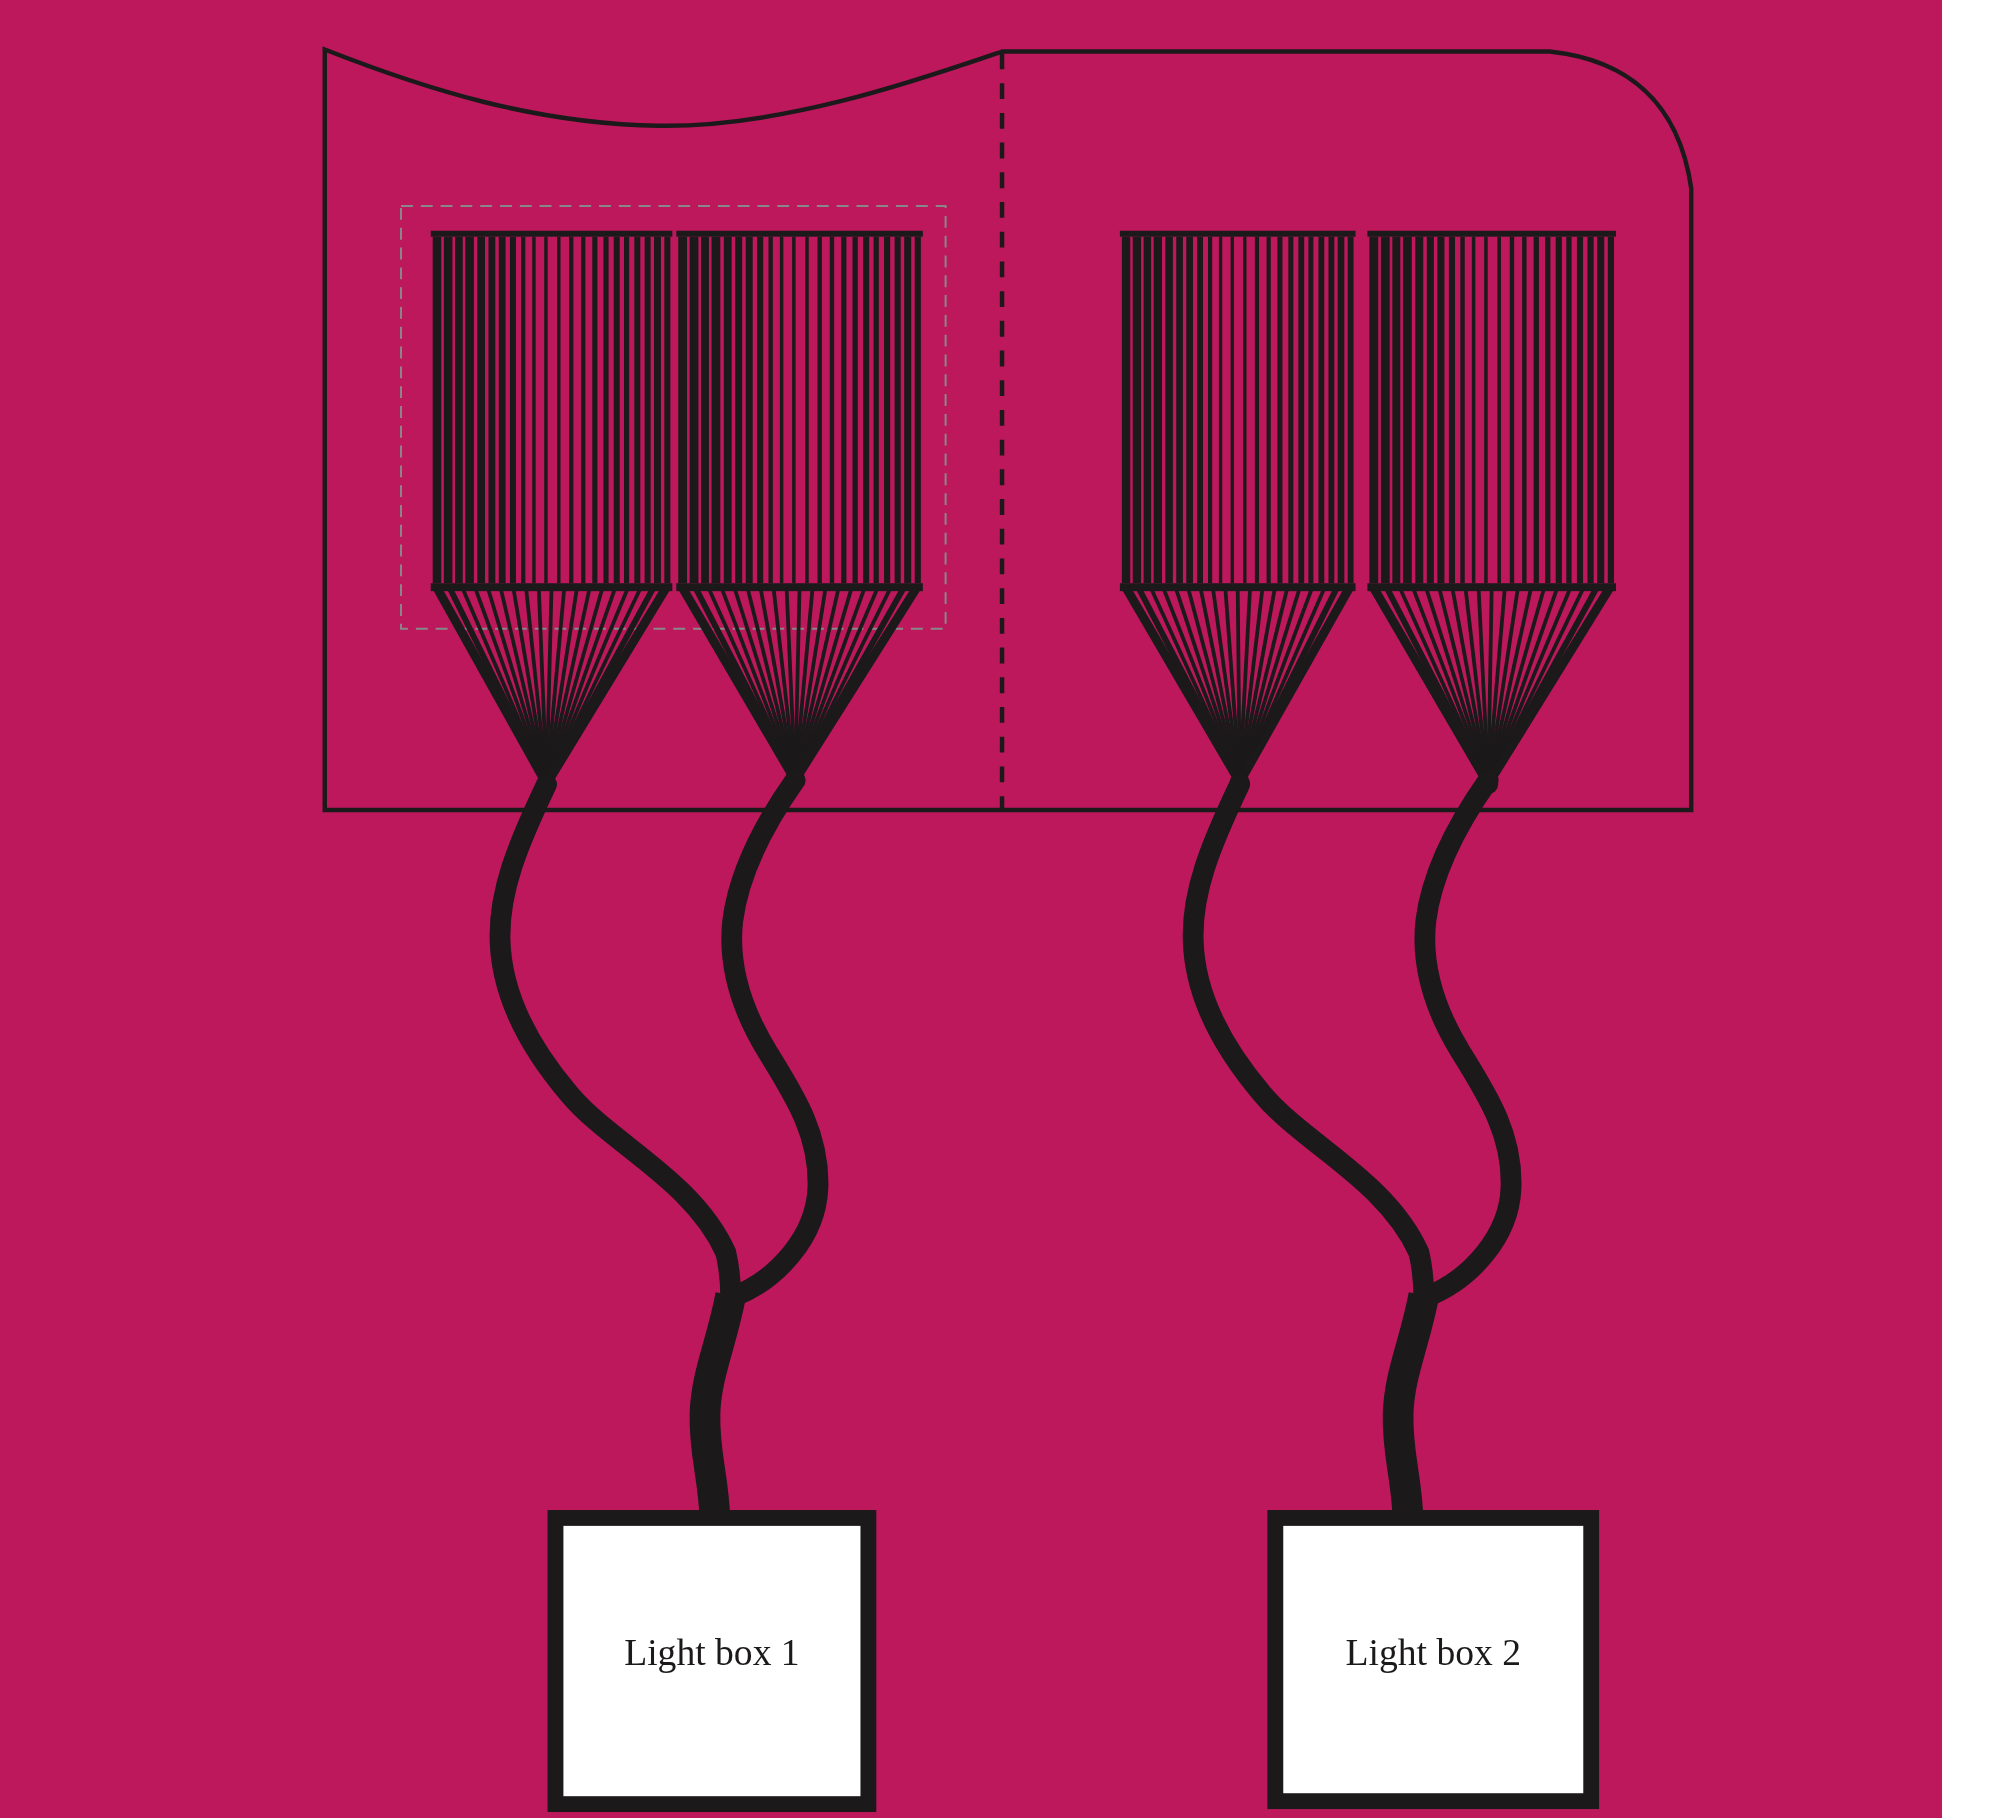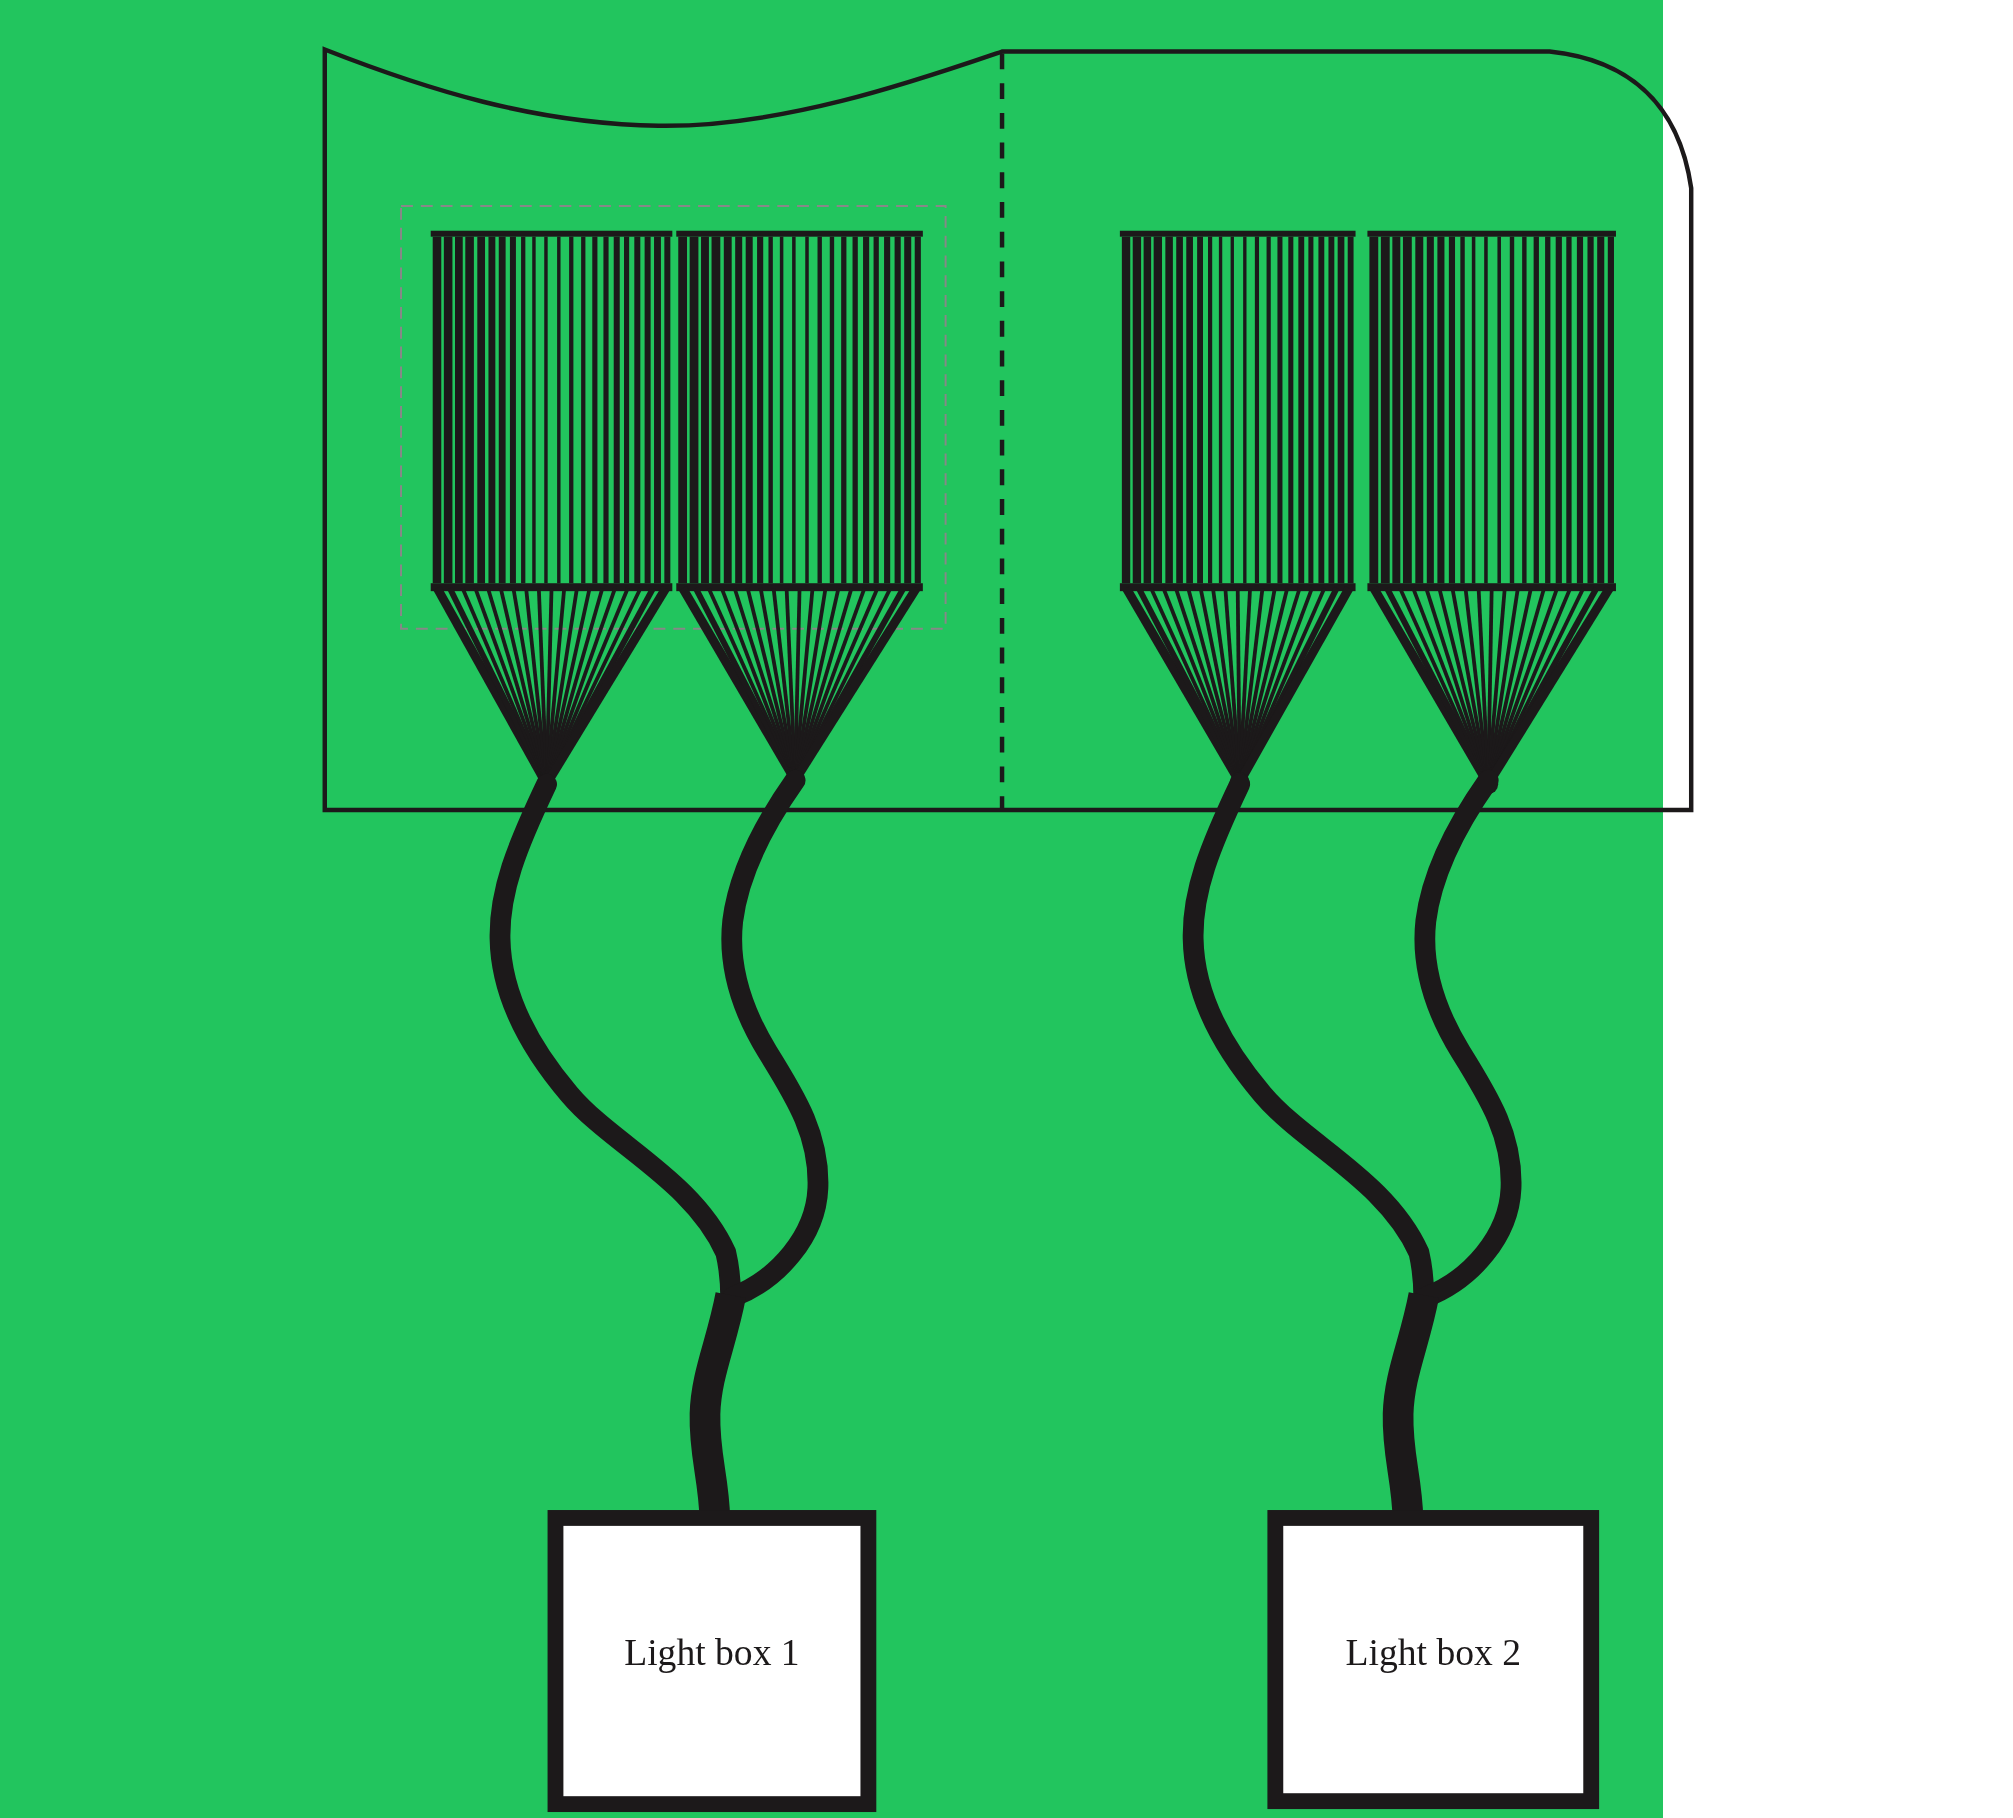--- a/index.html
+++ b/index.html
@@ -2,23 +2,23 @@
 <html><head>
 <meta charset="utf-8">
 <style>
   html, body {
     margin: 0;
     padding: 0;
     background: #ffffff;
   }
   #stage {
     position: relative;
-    width: 1663px;
+    width: 1942px;
     height: 1819px;
-    background: #22c55e;
+    background: #be185d;
     font-family: "Liberation Serif", "DejaVu Serif", serif;
   }
   svg text {
     font-family: "Liberation Serif", "DejaVu Serif", serif;
   }
 </style>
 </head>
 <body>
 
 <div id="stage">

